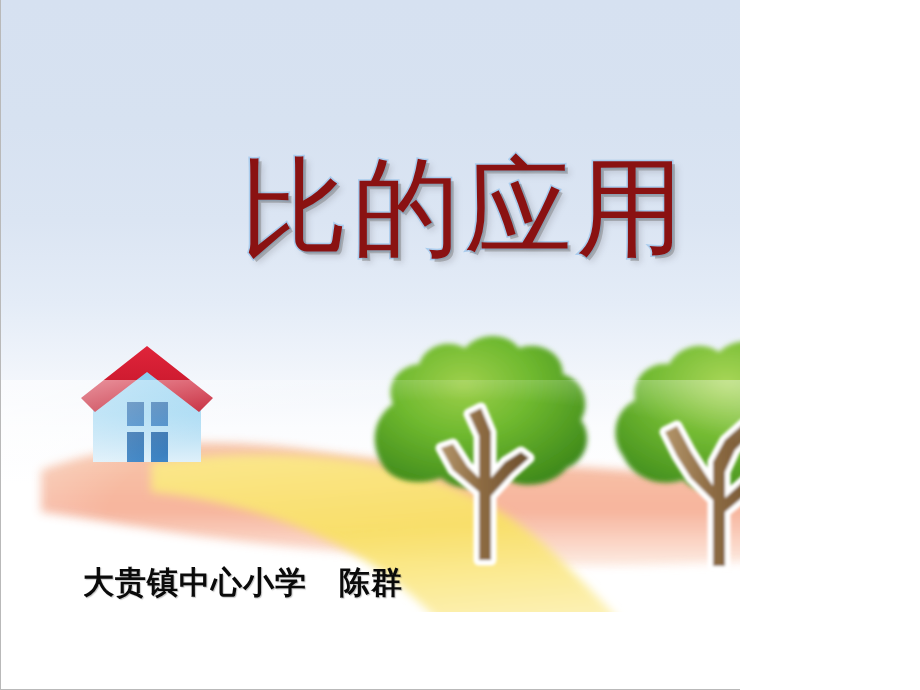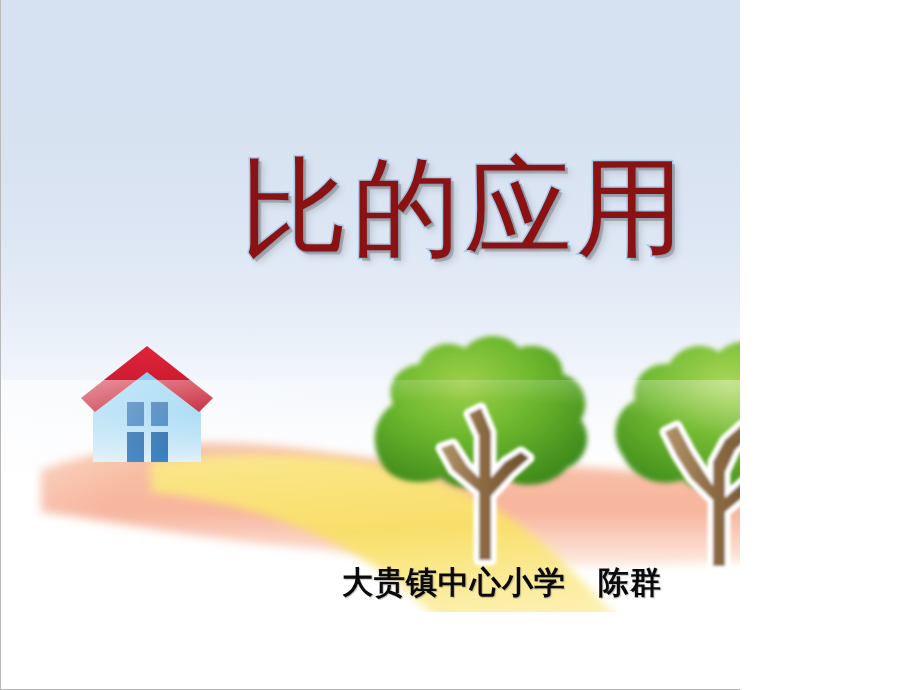--- a/index.html
+++ b/index.html
@@ -93,21 +93,20 @@
     margin: 0;
     letter-spacing: 0px;
     text-shadow: 1px 1px 1px rgba(90,90,90,0.30);
   }
 
   .attrib-wrap {
     position: absolute;
     left: 0;
     top: 562px;
     width: 920px;
-    text-align: center;
     padding-left: 82px;
     box-sizing: border-box;
     pointer-events: none;
   }
   .attrib {
     display: inline-block;
     font-family: "DejaVu Sans", "Liberation Sans", sans-serif;
     font-size: 31px;
     font-weight: bold;
     color: #0a0a0a;

